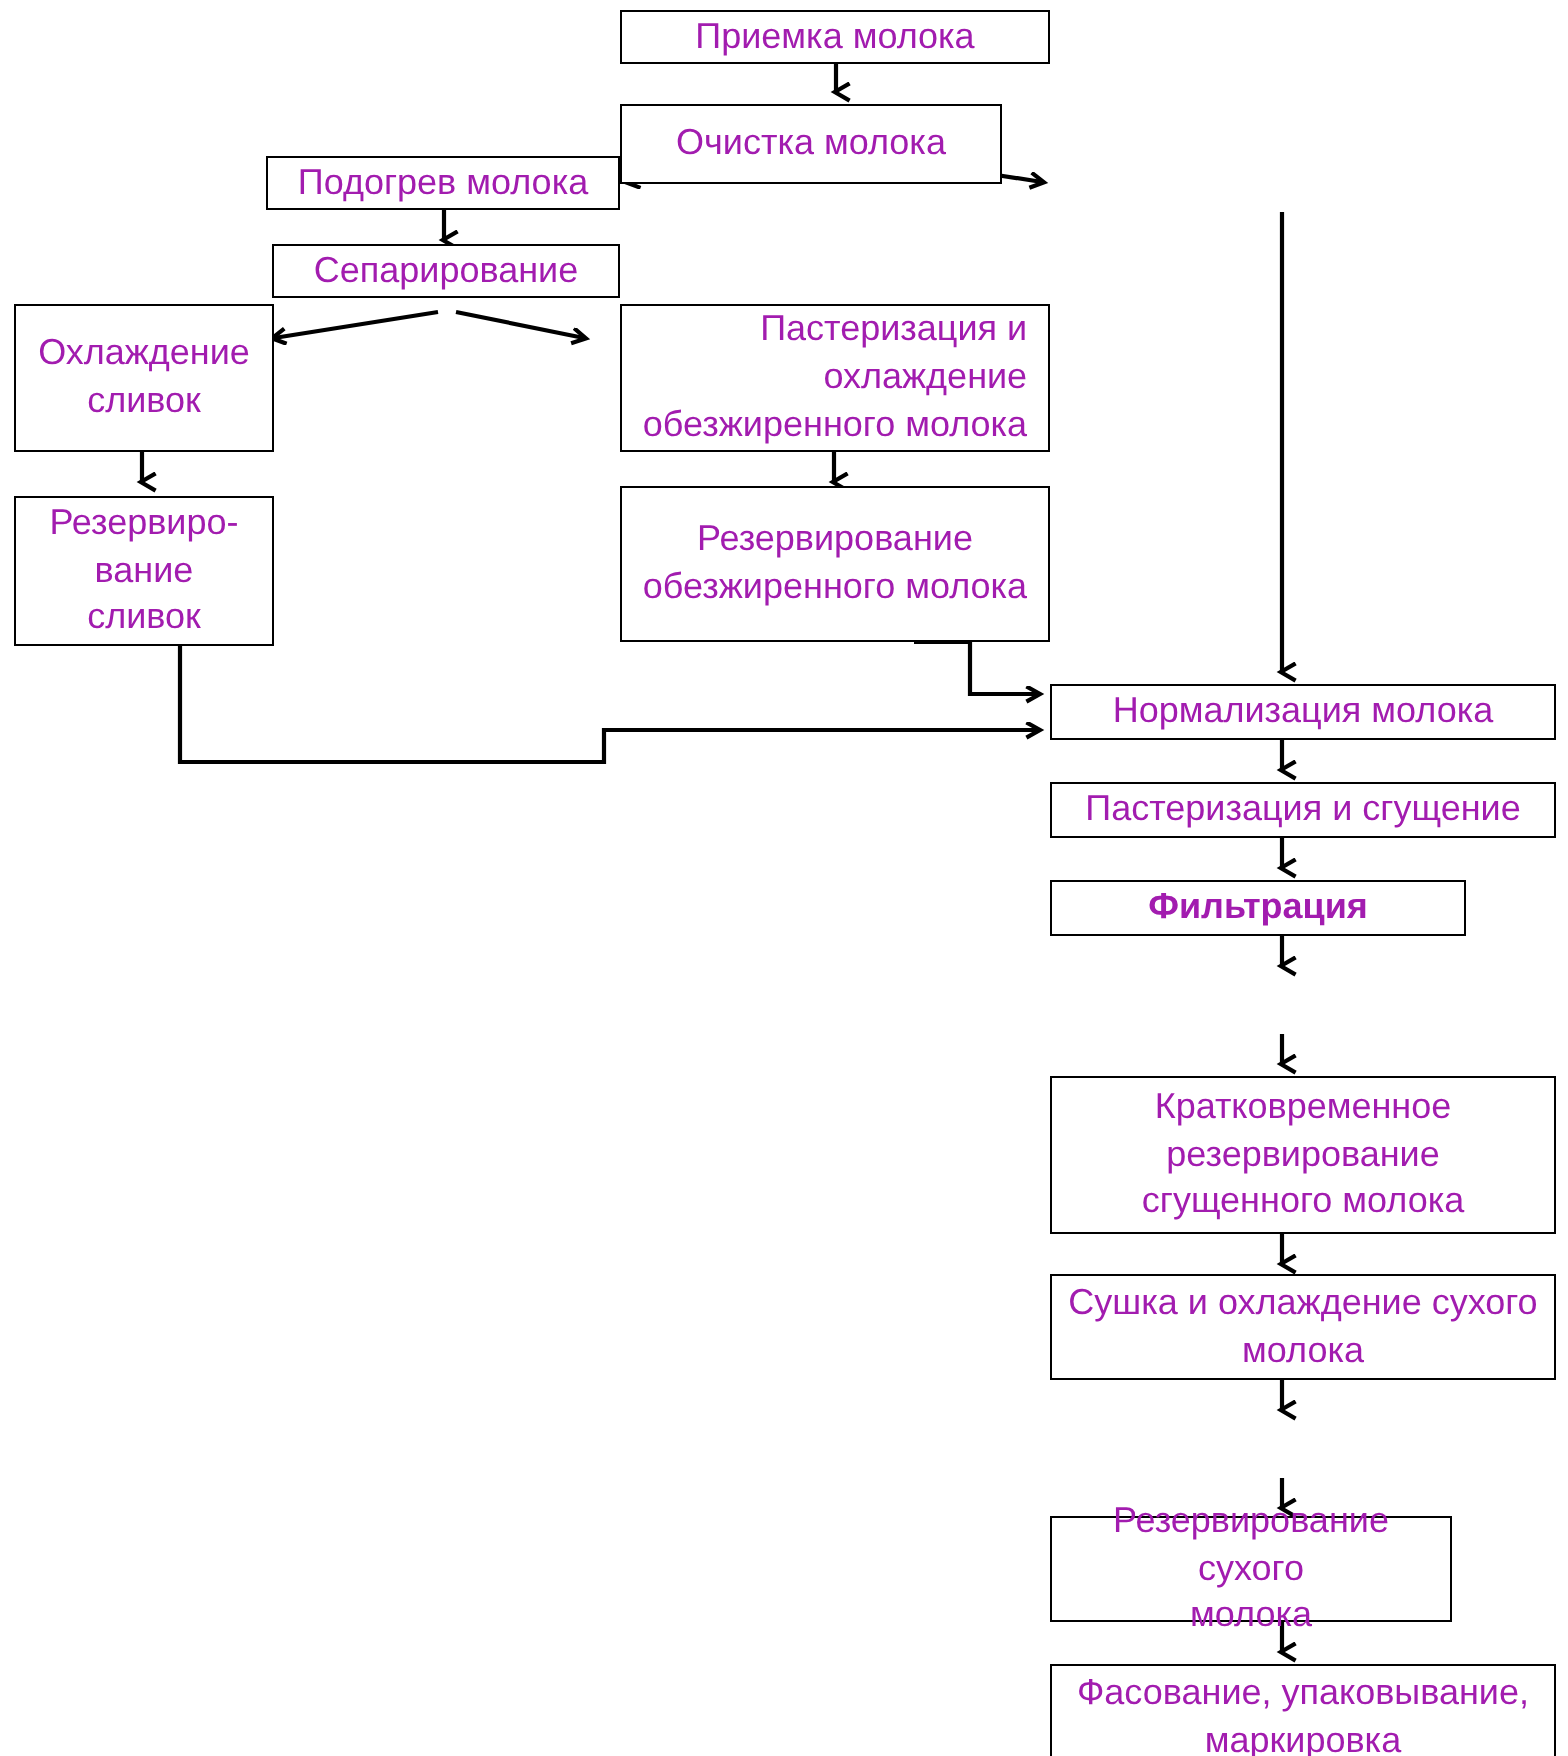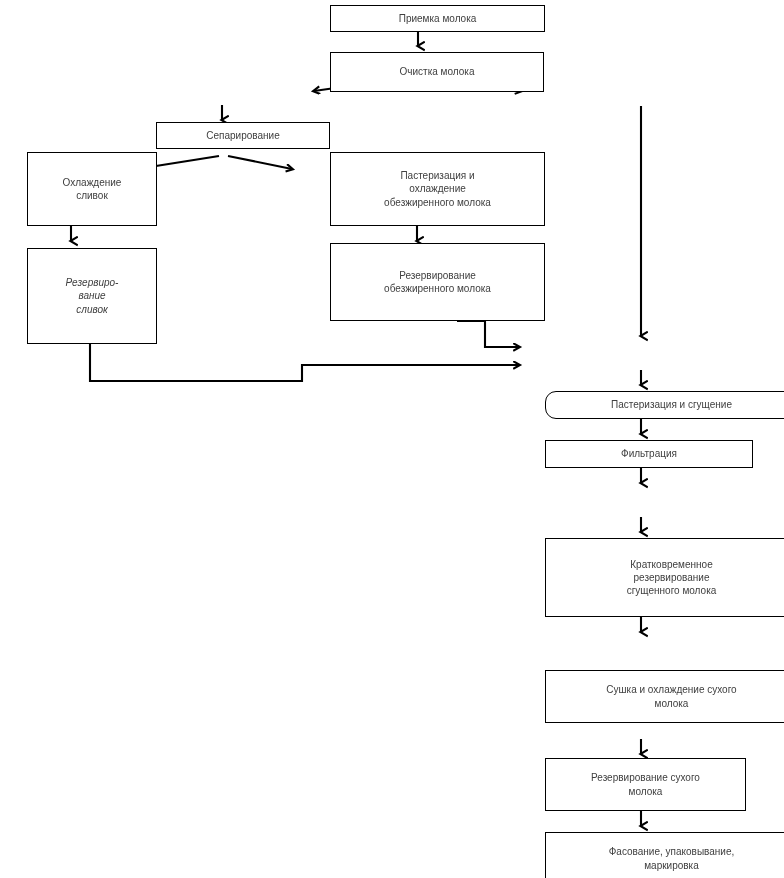--- a/index.html
+++ b/index.html
@@ -14,31 +14,30 @@
     height: 878px;
     background: #ffffff;
     font-family: "Liberation Sans", "DejaVu Sans", sans-serif;
     overflow: hidden;
   }
   .node {
     position: absolute;
     box-sizing: border-box;
     border: 1.6px solid #000000;
     background: #ffffff;
-    color: #404040;
+    color: #a21caf;
     display: flex;
     align-items: center;
     justify-content: center;
     text-align: center;
-    font-size: 10px;
+    font-size: 18px;
     line-height: 1.32;
     padding: 2px 5px;
     z-index: 3;
     white-space: pre-line;
-    margin-left: 20px;
   }
   #edge-layer {
     position: absolute;
     left: 0;
     top: 0;
     width: 784px;
     height: 878px;
     z-index: 1;
     pointer-events: none;
   }
@@ -90,51 +89,53 @@
     <line x1="641" y1="468" x2="641" y2="483" marker-end="url(#ahv)"></line>
     <line x1="641" y1="517" x2="641" y2="532" marker-end="url(#ahv)"></line>
     <line x1="641" y1="617" x2="641" y2="632" marker-end="url(#ahv)"></line>
     <line x1="641" y1="690" x2="641" y2="705" marker-end="url(#ahv)"></line>
     <line x1="641" y1="739" x2="641" y2="754" marker-end="url(#ahv)"></line>
     <line x1="641" y1="811" x2="641" y2="826" marker-end="url(#ahv)"></line>
   </svg>
 
   <div class="node" style="left:310px; top:5px; width:215px; height:27px;">Приемка молока</div>
 
-  <div class="node" style="left:310px; top:52px; width:214px; height:40px;">Очистка молока</div>
+  <div class="node" style="left:310px; top:52px; width:191px; height:40px;">Очистка молока</div>
 
+  <div class="node" style="left:133px; top:78px; width:177px; height:27px;">Подогрев молока</div>
 
 
   <div class="node" style="left:136px; top:122px; width:174px; height:27px;">Сепарирование</div>
 
   <div class="node" style="left:7px; top:152px; width:130px; height:74px;">Охлаждение
 сливок</div>
 
-  <div class="node" style="left:310px; top:152px; width:215px; height:74px;">Пастеризация и
+  <div class="node" style="left:310px; top:152px; width:215px; height:74px;text-align:right;">Пастеризация и
 охлаждение
 обезжиренного молока</div>
 
-  <div class="node" style="left:7px; top:248px; width:130px; height:96px;font-style:italic;">Резервиро-
+  <div class="node" style="left:7px; top:248px; width:130px; height:75px;">Резервиро-
 вание
 сливок</div>
 
   <div class="node" style="left:310px; top:243px; width:215px; height:78px;">Резервирование
 обезжиренного молока</div>
 
+  <div class="node" style="left:525px; top:342px; width:253px; height:28px;">Нормализация молока</div>
 
-  <div class="node" style="left:525px; top:391px; width:253px; height:28px;border-radius:11px;">Пастеризация и сгущение</div>
+  <div class="node" style="left:525px; top:391px; width:253px; height:28px;">Пастеризация и сгущение</div>
 
-  <div class="node" style="left:525px; top:440px; width:208px; height:28px;">Фильтрация</div>
+  <div class="node" style="left:525px; top:440px; width:208px; height:28px;font-weight:bold;">Фильтрация</div>
 
 
   <div class="node" style="left:525px; top:538px; width:253px; height:79px;">Кратковременное
 резервирование
 сгущенного молока</div>
 
-  <div class="node" style="left:525px; top:670px; width:253px; height:53px;">Сушка и охлаждение сухого
+  <div class="node" style="left:525px; top:637px; width:253px; height:53px;">Сушка и охлаждение сухого
 молока</div>
 
 
   <div class="node" style="left:525px; top:758px; width:201px; height:53px;">Резервирование сухого
 молока</div>
 
   <div class="node" style="left:525px; top:832px; width:253px; height:53px;">Фасование, упаковывание,
 маркировка</div>
 
 </div>

